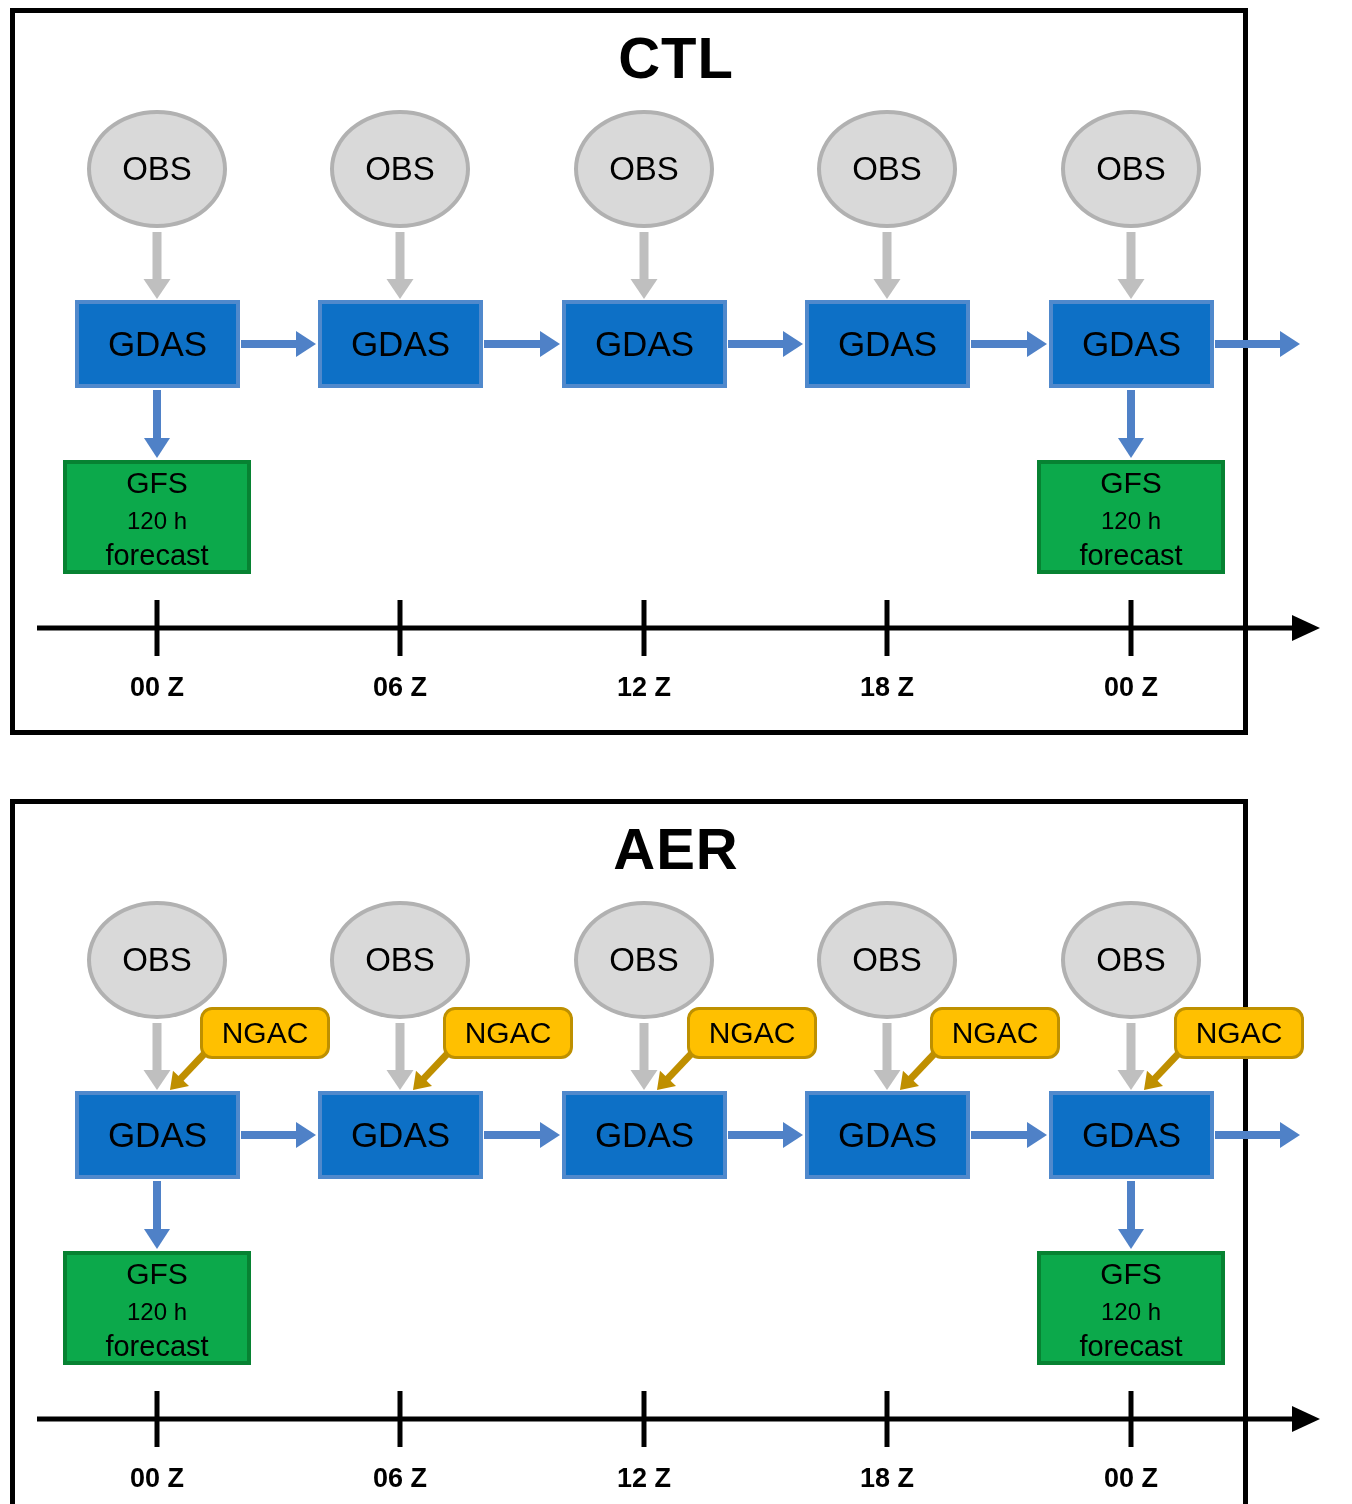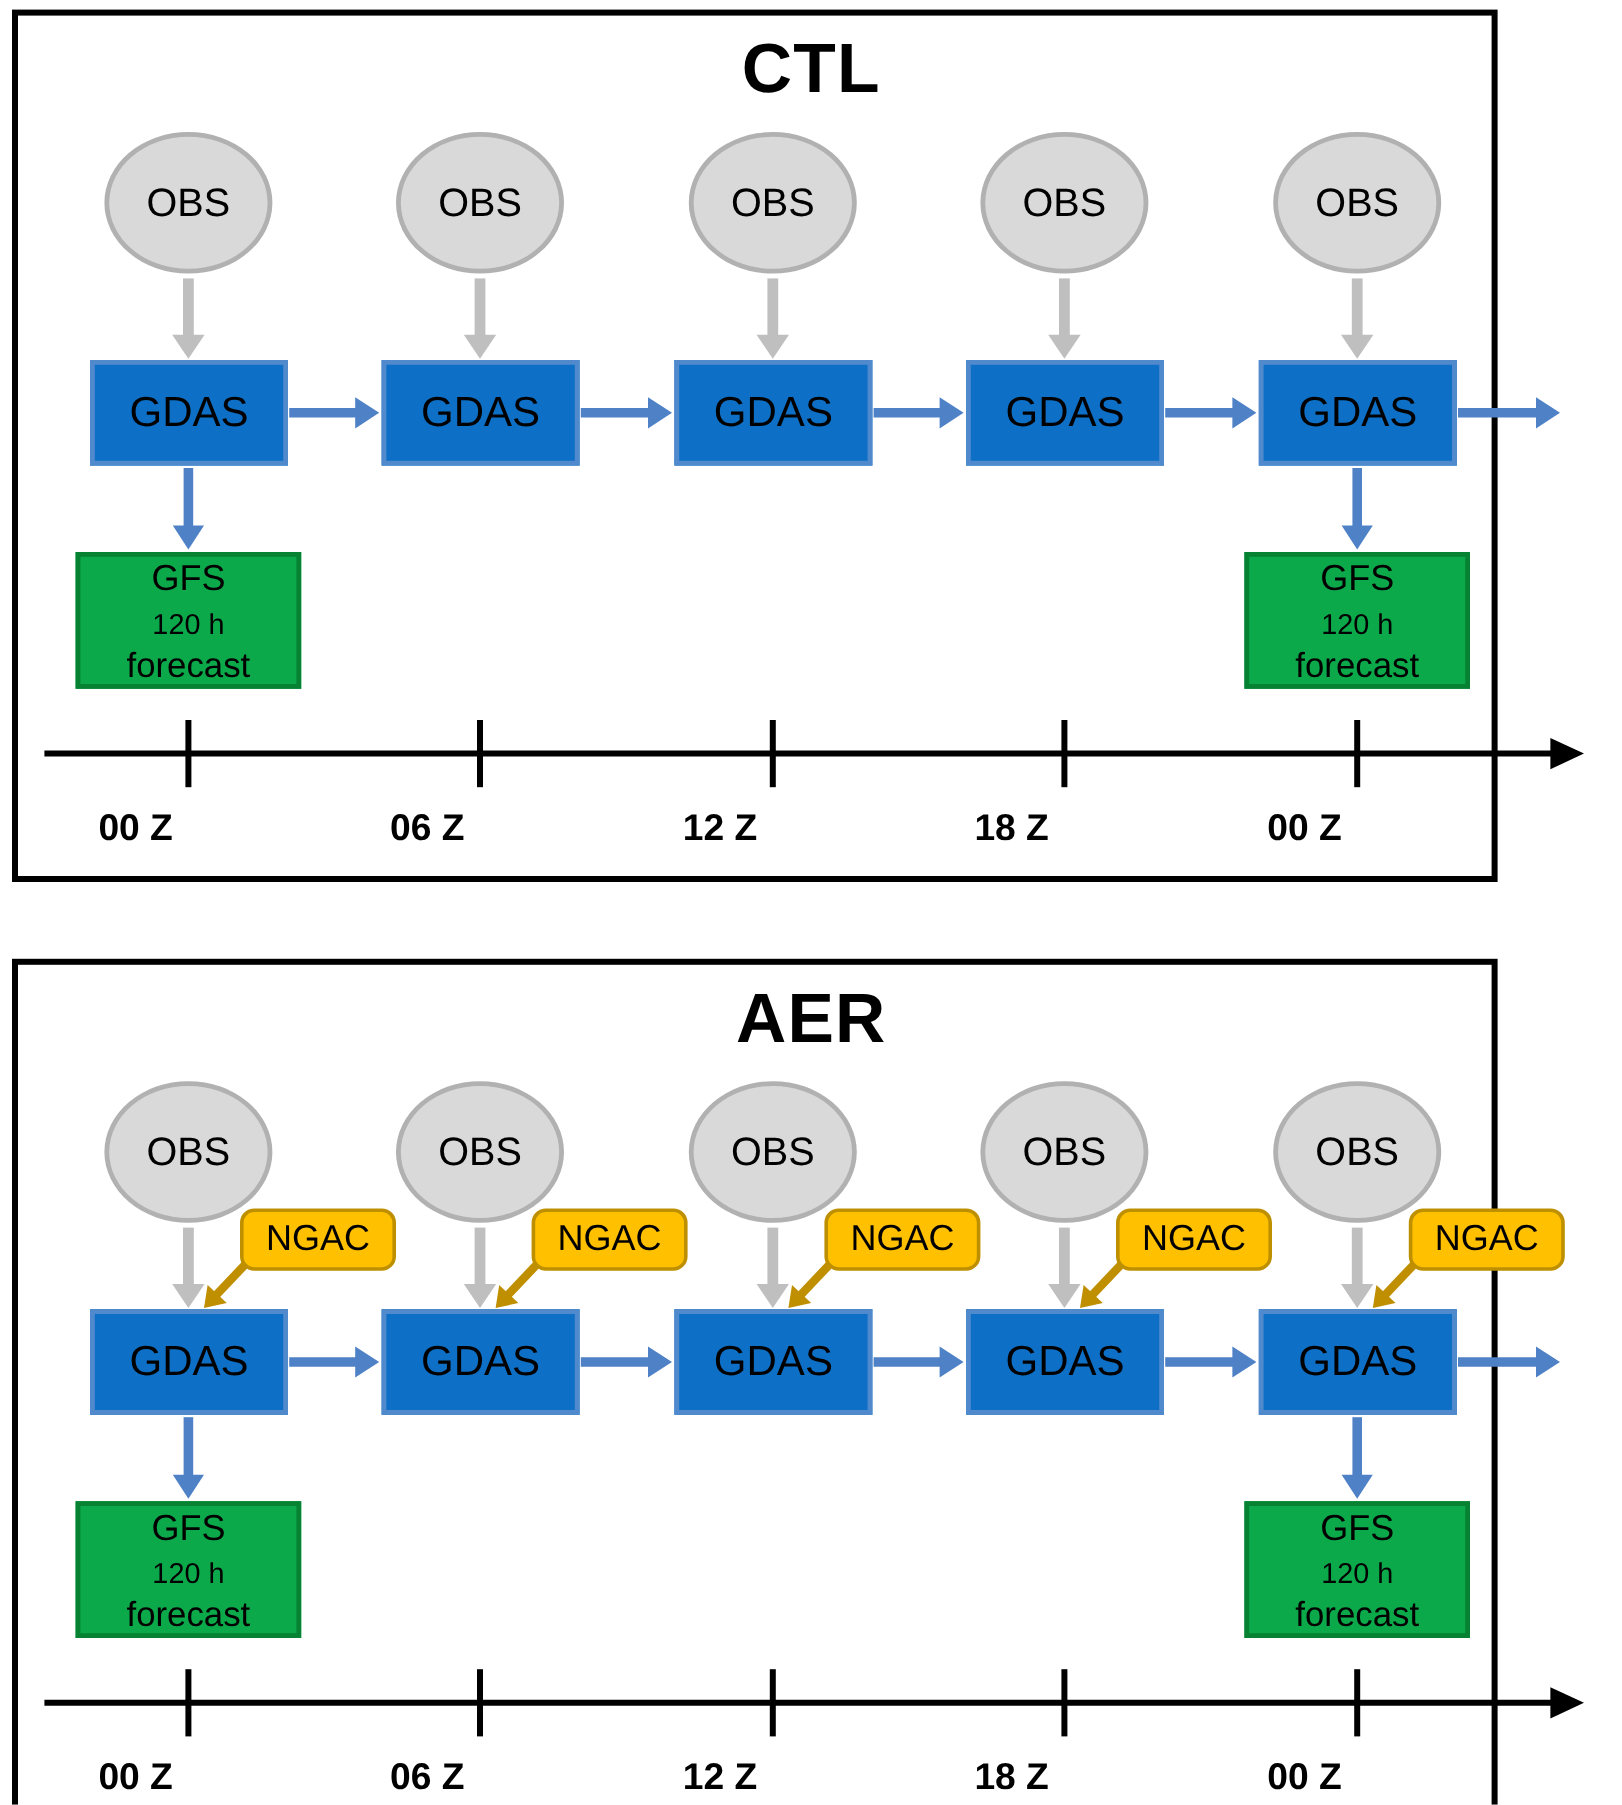--- a/index.html
+++ b/index.html
@@ -16,22 +16,22 @@
        display:flex;align-items:center;justify-content:center;font-size:33px;box-sizing:border-box;}
   .gdas{position:absolute;width:165px;height:88px;
         display:flex;align-items:center;justify-content:center;font-size:35px;box-sizing:border-box;text-align:center;}
   .gfs{position:absolute;width:188px;height:114px;box-sizing:border-box;
        display:flex;flex-direction:column;align-items:center;justify-content:space-between;}
   .gfs .l1{font-size:30px;line-height:38px;}
   .gfs .l2{font-size:24px;line-height:32px;}
   .gfs .l3{font-size:29px;line-height:30px;}
   .ngac{position:absolute;width:130px;height:52px;border-radius:12px;
         display:flex;align-items:center;justify-content:center;font-size:30px;box-sizing:border-box;}
-  .tick-label{position:absolute;top:664px;width:150px;text-align:left;
-              font-size:31px;font-weight:bold;}
+  .tick-label{position:absolute;top:664px;width:150px;text-align:center;
+              font-size:27px;font-weight:bold;}
 </style>
 </head>
 <body>
 
 <div id="canvas">
   <div class="panel" id="panel-ctl">
       <div class="inner" style="width: 1332px; height: 727px;">
         <svg width="1332" height="727">
           <line x1="147" y1="224" x2="147" y2="272" stroke="#BFBFBF" stroke-width="9"></line>
           <polygon points="147,291 133.5,271 160.5,271" fill="#BFBFBF"></polygon>

